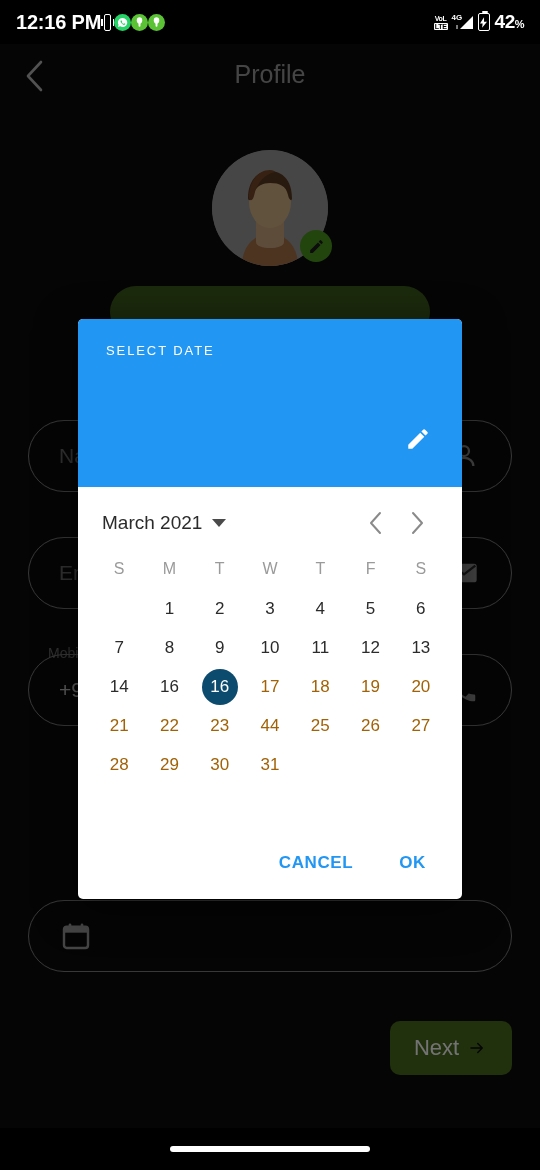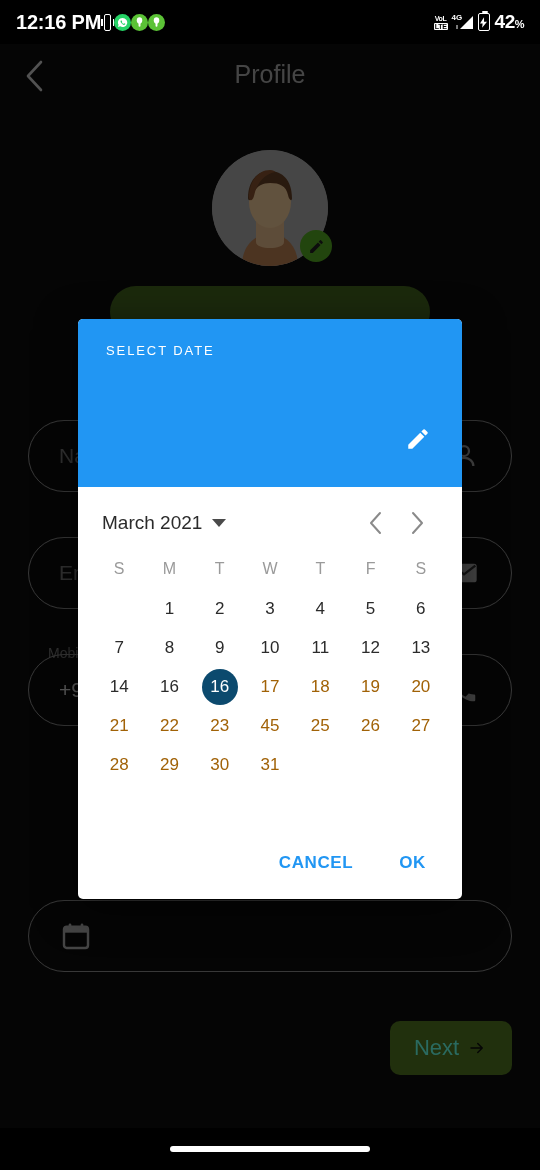--- a/index.html
+++ b/index.html
@@ -82,21 +82,21 @@
   #f-name  { top:420px; }
   #f-email { top:537px; }
   #f-mobile{ top:654px; }
   #lbl-mobile { top:645px; }
   #f-dob   { top:900px; }
 
   
   #nextbtn { position:absolute; right:28px; top:1021px; width:122px; height:54px;
       background:#4a6b1d; border-radius:10px; display:flex; align-items:center;
       justify-content:center; gap:7px; z-index:5;
-      color:#5eead4; font-size:22px; }
+      color:#ffffff; font-size:22px; }
 
   
   #scrim { position:absolute; inset:0; background:rgba(0,0,0,0.55); z-index:20; }
 
   
   #dialog { position:absolute; left:78px; top:319px; width:384px; height:580px;
       background:#fff; border-radius:5px; z-index:30; overflow:hidden;
       box-shadow:0 10px 40px rgba(0,0,0,.55); display:flex; flex-direction:column; }
   #dlg-header { background:#2196f3; height:168px; flex:0 0 168px;
       padding:24px 24px 0 28px; position:relative; }
@@ -369,21 +369,21 @@
           <div class="daycell">
             <span class="day dim">21</span>
           </div>
           <div class="daycell">
             <span class="day dim">22</span>
           </div>
           <div class="daycell">
             <span class="day dim">23</span>
           </div>
           <div class="daycell">
-            <span class="day dim">45</span>
+            <span class="day dim">44</span>
           </div>
           <div class="daycell">
             <span class="day dim">25</span>
           </div>
           <div class="daycell">
             <span class="day dim">26</span>
           </div>
           <div class="daycell">
             <span class="day dim">27</span>
           </div>

